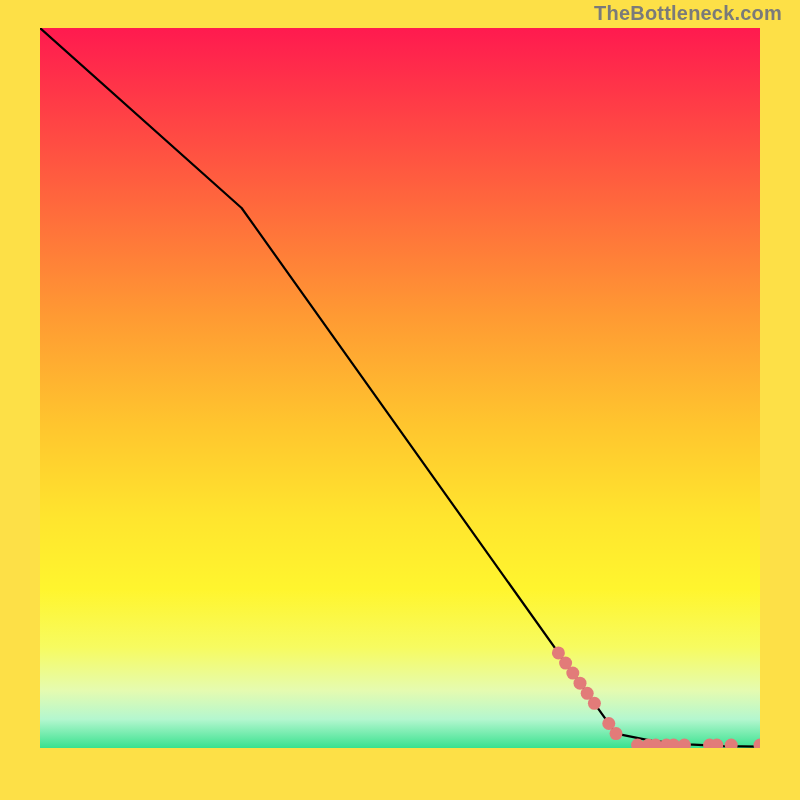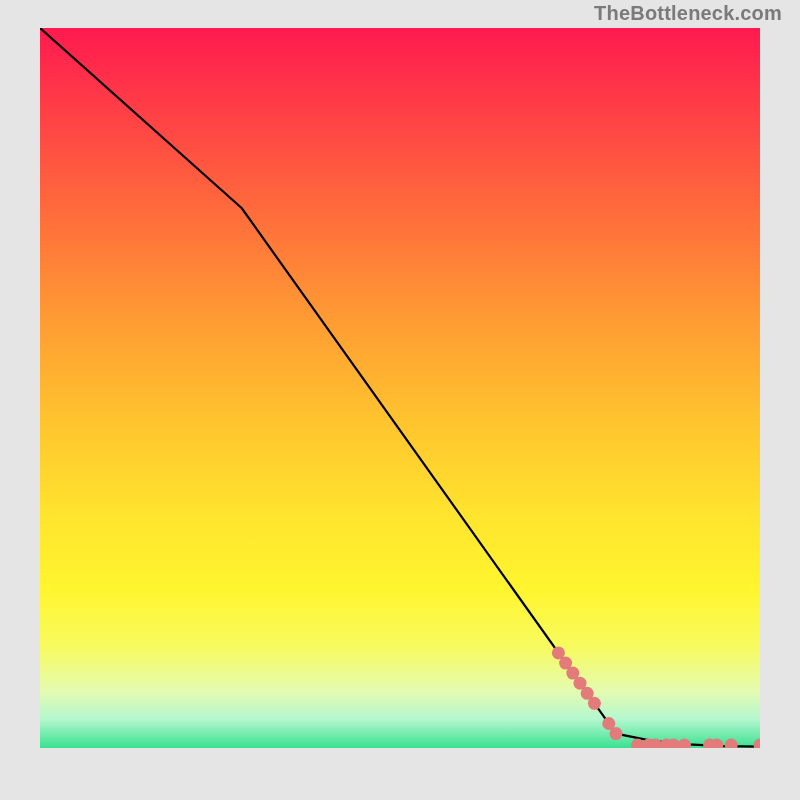--- a/index.html
+++ b/index.html
@@ -7,21 +7,21 @@
     padding: 0;
     width: 800px;
     height: 800px;
     background: #000000;
     overflow: hidden;
   }
   .frame {
     position: relative;
     width: 800px;
     height: 800px;
-    background: #e5e5e5;
+    background: #fde047;
   }
   .watermark {
     position: absolute;
     top: 2px;
     right: 18px;
     font-family: Arial, Helvetica, sans-serif;
     font-size: 20px;
     font-weight: bold;
     color: #7a7a7a;
     letter-spacing: 0.2px;

